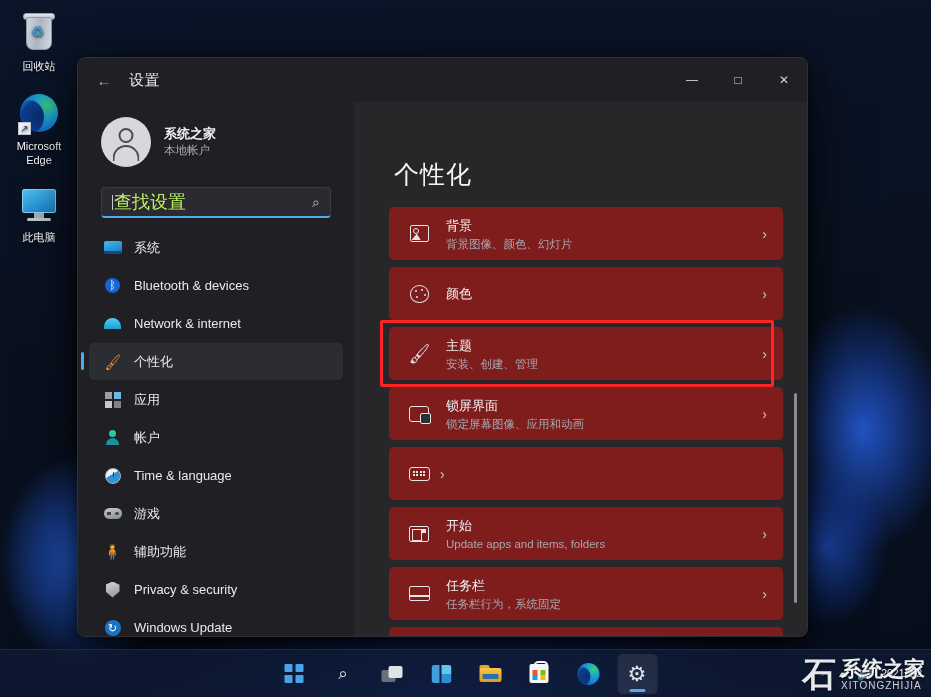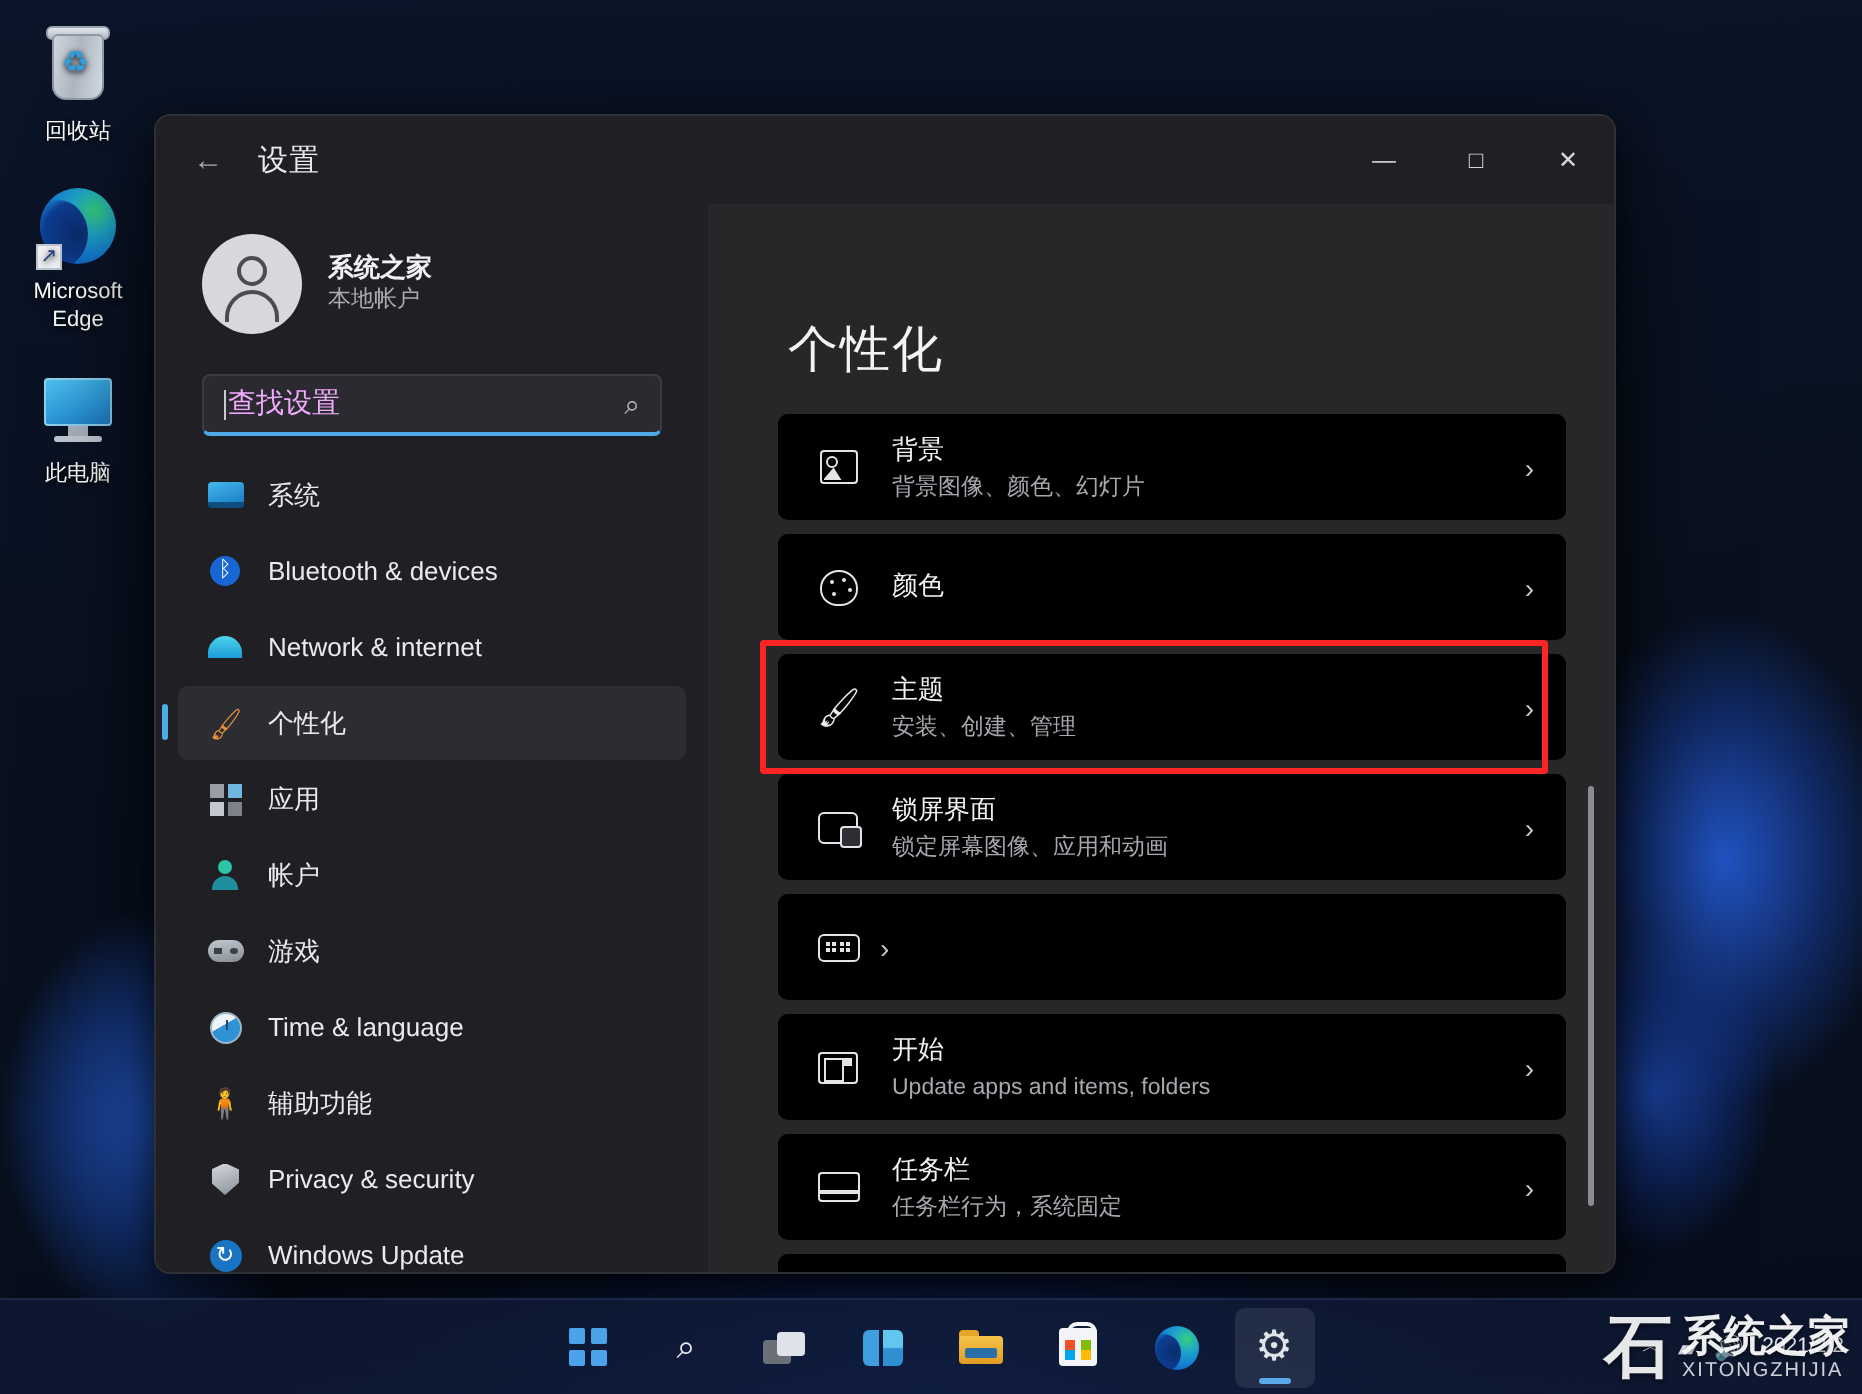--- a/index.html
+++ b/index.html
@@ -150,21 +150,21 @@
     position: relative; height: 31px;
     background: #2a2a30; border: 1px solid #3a3b42;
     border-bottom: 2px solid #4cabe8;
     border-radius: 4px;
     display: flex; align-items: center;
   }
   #search-caret {
     width: 1px; height: 15px; background: #c9cbd0; margin-left: 10px; flex: none;
   }
   #search-input {
-    flex: 1; color: #f0abfc; font-size: 14px; padding-left: 1px;
+    flex: 1; color: #bef264; font-size: 18px; padding-left: 1px;
   }
   #search-icon {
     width: 28px; display: flex; align-items: center; justify-content: center;
     color: #b7b9bf; font-size: 14px;
   }
 
   #nav-list { padding-top: 11px; }
   .nav-item {
     position: relative; height: 37px; display: flex; align-items: center;
     gap: 12px; padding-left: 14px; border-radius: 5px; margin-bottom: 1px;
@@ -211,21 +211,21 @@
     overflow: hidden;
   }
   #page-title {
     color: #f2f3f5; font-size: 25px; font-weight: normal;
     padding: 56px 0 16px 5px; letter-spacing: 1px;
   }
   #card-list { position: relative; }
   .card {
     position: relative;
     height: 53px; margin-bottom: 7px;
-    background: #000000; border-radius: 5px;
+    background: #7f1d1d; border-radius: 5px;
     display: flex; align-items: center;
     padding: 0 16px 0 17px;
   }
   .card-ico {
     width: 26px; flex: none; color: #e2e4e8; font-size: 17px;
     display: flex; align-items: center; justify-content: center;
   }
   .card-text { flex: 1; min-width: 0; padding-left: 14px; line-height: 1.3; }
   .card-title { color: #f1f2f4; font-size: 13px; }
   .card-sub { color: #a6a8ae; font-size: 11.5px; margin-top: 1px; }
@@ -462,29 +462,29 @@
           <span class="nav-label">应用</span>
         </div>
         <div class="nav-item">
           <span class="nav-ico">
               <span class="ic-acct"></span>
             </span>
           <span class="nav-label">帐户</span>
         </div>
         <div class="nav-item">
           <span class="nav-ico">
+              <span class="ic-time"></span>
+            </span>
+          <span class="nav-label">Time &amp; language</span>
+        </div>
+        <div class="nav-item">
+          <span class="nav-ico">
               <span class="ic-game"></span>
             </span>
           <span class="nav-label">游戏</span>
-        </div>
-        <div class="nav-item">
-          <span class="nav-ico">
-              <span class="ic-time"></span>
-            </span>
-          <span class="nav-label">Time &amp; language</span>
         </div>
         <div class="nav-item">
           <span class="nav-ico">
               <span class="ic-access">🧍</span>
             </span>
           <span class="nav-label">辅助功能</span>
         </div>
         <div class="nav-item">
           <span class="nav-ico">
               <span class="ic-shield"></span>

